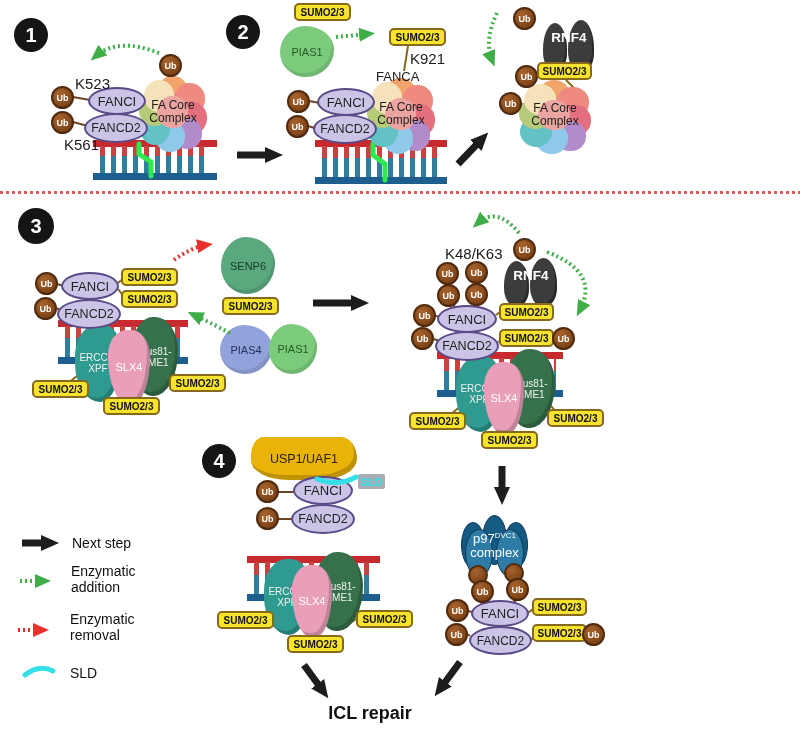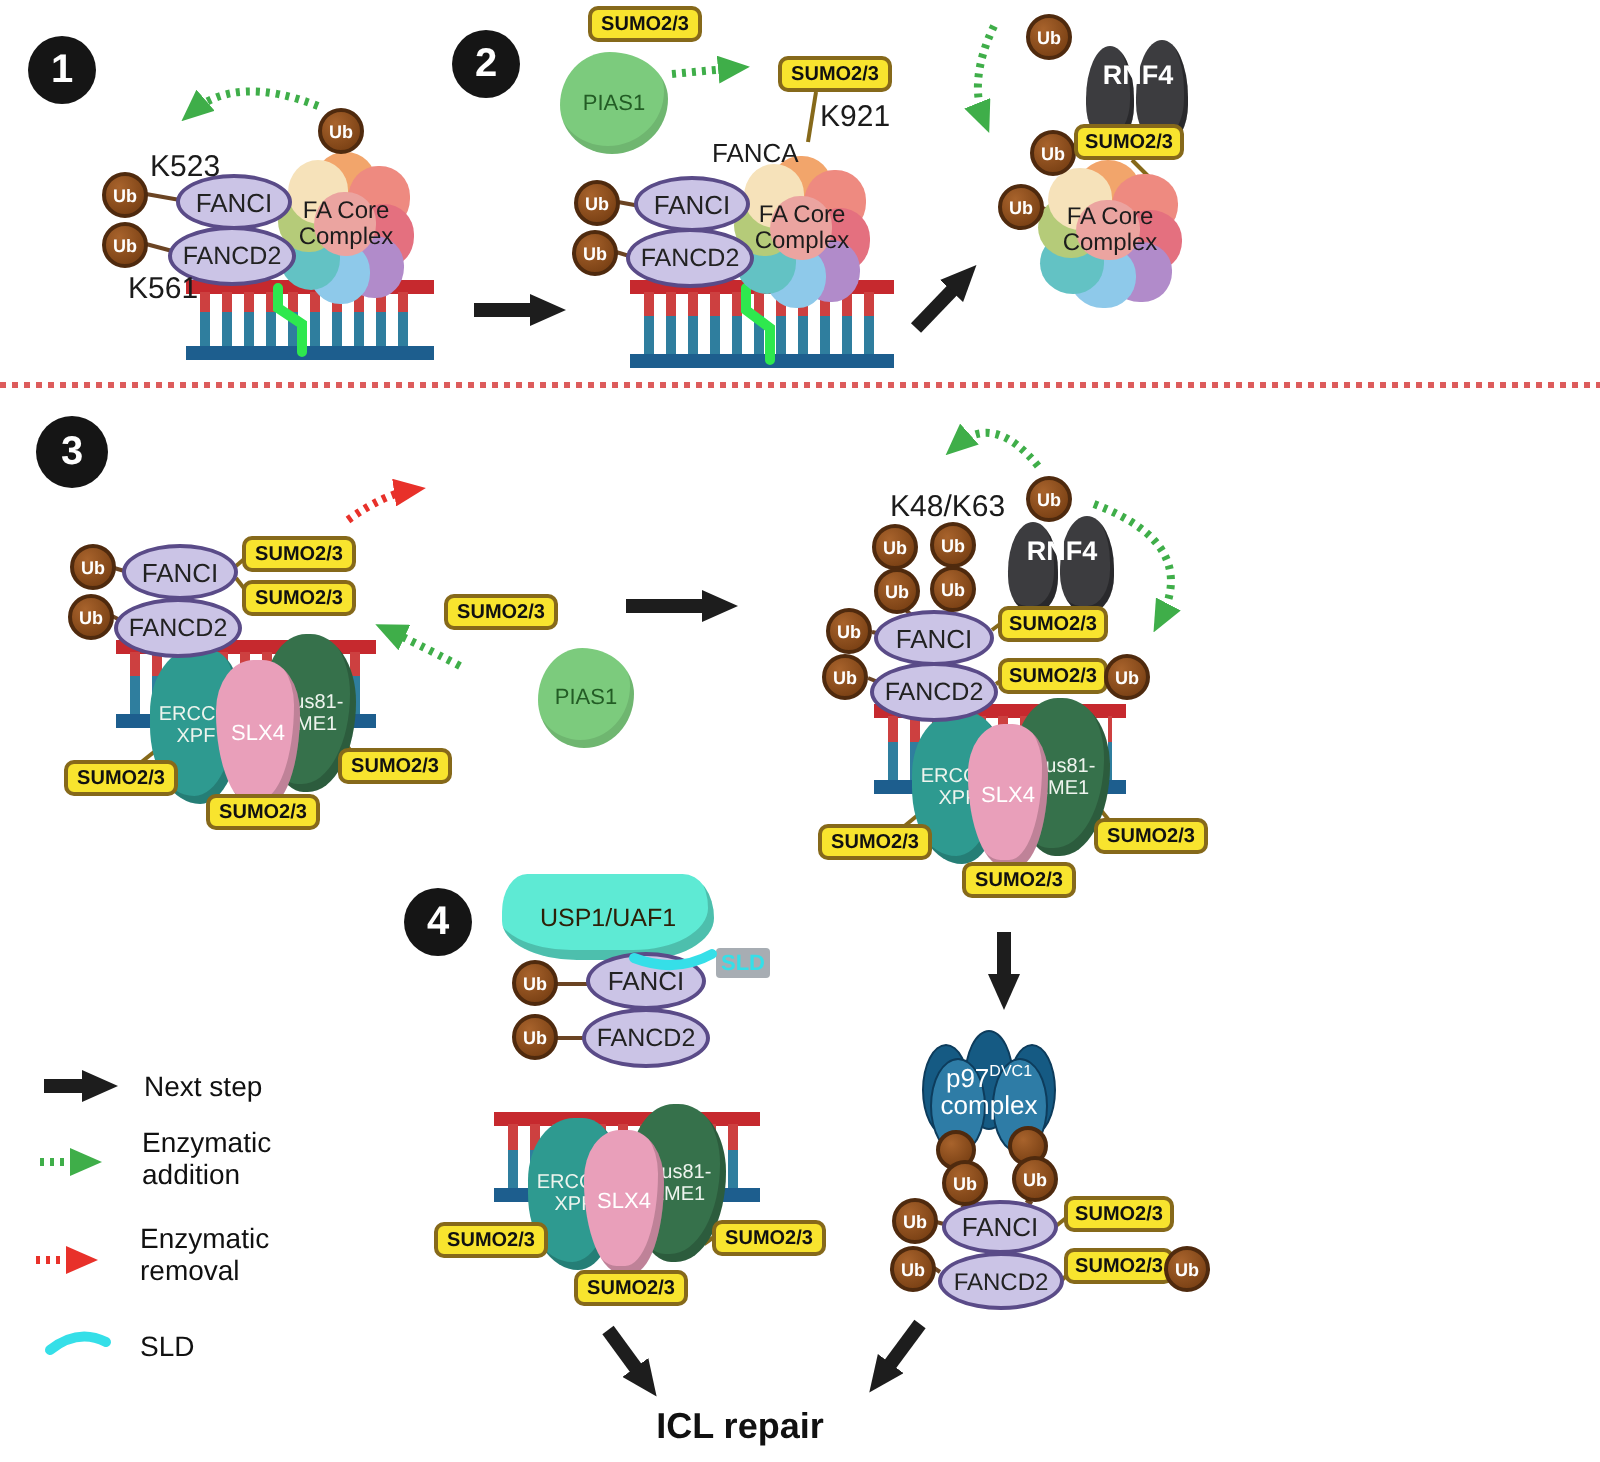--- a/index.html
+++ b/index.html
@@ -23,21 +23,21 @@
   .dna .rt{position:absolute;left:7px;right:7px;top:6px;height:45%;background:repeating-linear-gradient(90deg,#cd4040 0 5px,transparent 5px 11px)}
   .dna .rb{position:absolute;left:7px;right:7px;bottom:6px;height:45%;background:repeating-linear-gradient(90deg,#2f7e9e 0 5px,transparent 5px 11px)}
   .rnf4{z-index:2}
   .rnf4 .lobe{position:absolute;background:#3c3c3f;border-radius:50% 50% 42% 45%/55% 55% 38% 40%;box-shadow:inset -2px -3px 0 rgba(0,0,0,.3)}
   .rnf4 .txt{position:absolute;left:0;right:0;top:12px;text-align:center;color:#fff;font-size:13.5px;font-weight:bold;z-index:3}
   .p97{z-index:2}
   .p97 .pl{position:absolute;border-radius:50%;border:1.5px solid #0d3c5c;background:#155a83}
   .p97 .pl.front{background:#2e7ca6}
   .p97 .txt{position:absolute;inset:0;display:flex;flex-direction:column;align-items:center;justify-content:center;color:#fff;font-size:13px;line-height:1.1;z-index:3}
   .p97 sup{font-size:8px}
-  .usp{background:#5eead4;border-radius:16px 20px 45% 45%/24px 28px 62% 58%;box-shadow:inset -3px -5px 0 rgba(0,0,0,.18);display:flex;align-items:center;justify-content:center;color:#2e2008;font-size:12.5px;z-index:2}
+  .usp{background:#eab308;border-radius:16px 20px 45% 45%/24px 28px 62% 58%;box-shadow:inset -3px -5px 0 rgba(0,0,0,.18);display:flex;align-items:center;justify-content:center;color:#2e2008;font-size:12.5px;z-index:2}
   .sldtag{background:#a7adb3;color:#35dfe8;font-weight:bold;font-size:11px;display:flex;align-items:center;justify-content:center;z-index:6;border-radius:2px}
   .legend-label{font-size:14px;color:#111;line-height:1.15;z-index:7}
   .divider{background:repeating-linear-gradient(90deg,#dd5c5c 0 3px,transparent 3px 6px);height:3px;z-index:0}
   .title{font-size:18px;font-weight:bold;color:#111;text-align:center;z-index:7}
   svg.layer{position:absolute;left:0;top:0;z-index:4;pointer-events:none}
   svg.layer.top{z-index:7}
 </style>
 </head>
 <body>
 
@@ -146,21 +146,21 @@
   <div class="abs sumo" style="left:294px;top:3px;width:57px">
       <span>SUMO2/3</span>
     </div>
   <div class="abs blob" style="left:280px;top:26px;width:54px;height:51px;background:#7ccb7d;color:#235c25;font-size:11px">
       <span>PIAS1</span>
     </div>
   <div class="abs sumo" style="left:389px;top:28px;width:57px">
       <span>SUMO2/3</span>
     </div>
   <div class="abs ktext" style="left:410px;top:50px"><span>K921</span></div>
-  <div class="abs ktext" style="left:356px;top:69px;font-size:13px"><span>FANCA</span></div>
+  <div class="abs ktext" style="left:376px;top:69px;font-size:13px"><span>FANCA</span></div>
   <div class="abs dna" style="left:315px;top:140px;width:132px;height:44px">
     <div class="bar"></div>
     <div class="rt"></div>
     <div class="rb"></div>
     <div class="bar bot"></div>
     <svg width="132" height="44" style="position:absolute;left:0;top:0">
         <path d="M58,4 L58,15 L70,24 L70,40" stroke="#2ee84e" stroke-width="5" fill="none" stroke-linecap="round"></path>
       </svg>
   </div>
   <div class="abs facore" style="left:368px;top:78px;width:66px;height:72px">
@@ -217,22 +217,28 @@
     <span class="petal" style="left:0;top:52%;background:#63c2c4"></span>
     <span class="petal" style="left:-2%;top:26%;background:#b5cb79"></span>
     <span class="petal" style="left:6%;top:6%;background:#f6e2ba"></span>
     <span class="petal" style="left:26%;top:28%;background:#eba4a0"></span>
     <div class="fatext">
         <span>FA Core</span>
         <span>Complex</span>
       </div>
   </div>
 
+  <div class="abs blob" style="left:221px;top:237px;width:54px;height:57px;background:#5aa87e;color:#143b28;font-size:11px">
+      <span>SENP6</span>
+    </div>
   <div class="abs sumo" style="left:222px;top:297px;width:57px">
       <span>SUMO2/3</span>
+    </div>
+  <div class="abs blob" style="left:220px;top:325px;width:52px;height:49px;background:#92a2da;color:#24335f;font-size:11px">
+      <span>PIAS4</span>
     </div>
   <div class="abs blob" style="left:269px;top:324px;width:48px;height:50px;background:#7ccb7d;color:#235c25;font-size:11px">
       <span>PIAS1</span>
     </div>
 
   <div class="abs dna" style="left:58px;top:320px;width:130px;height:44px">
     <div class="bar"></div>
     <div class="rt"></div>
     <div class="rb"></div>
     <div class="bar bot"></div>

